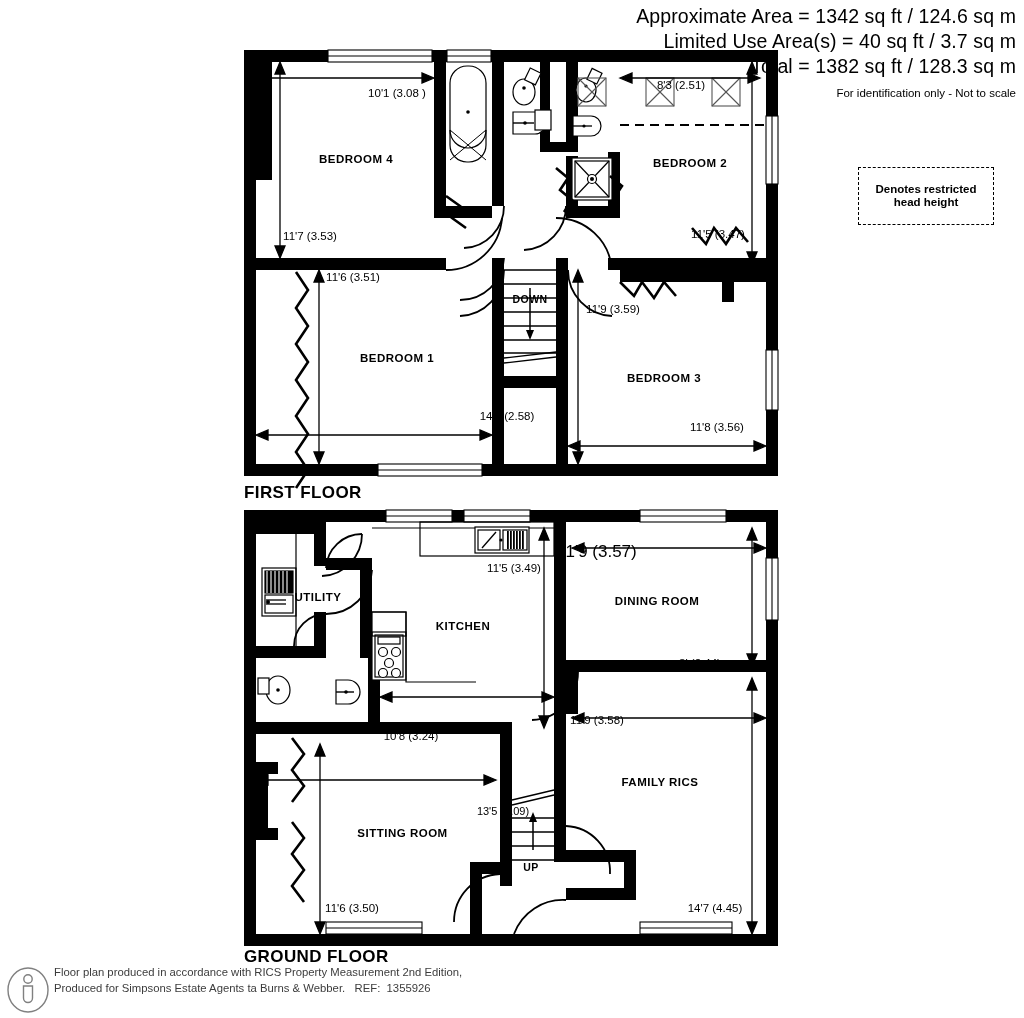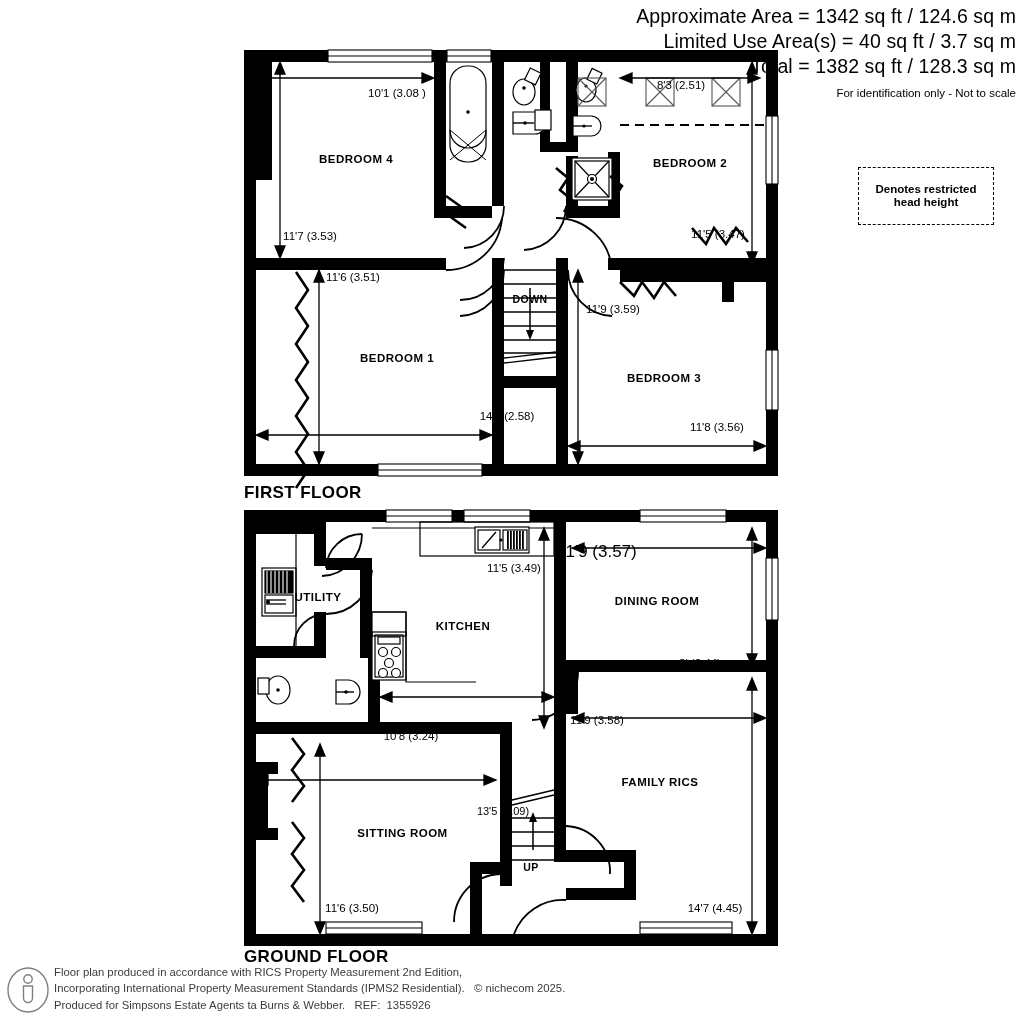--- a/index.html
+++ b/index.html
@@ -447,16 +447,15 @@
 <div class="abs floor-title" style="left:244px;top:947px;">GROUND FLOOR</div>
 
 <div class="abs" id="footer">
   <svg class="ft-icon" viewBox="0 0 44 46">
     <ellipse cx="22" cy="23" rx="20" ry="22" fill="none" stroke="#808080" stroke-width="1.4"></ellipse>
     <circle cx="22" cy="12" r="4.2" fill="none" stroke="#808080" stroke-width="1.4"></circle>
     <path d="M17.5,19 h9 v12 a4.5,4.5 0 0 1 -9,0 Z" fill="none" stroke="#808080" stroke-width="1.4"></path>
   </svg>
   <div class="ft-text">
     <div>Floor plan produced in accordance with RICS Property Measurement 2nd Edition,</div>
-    <div>Incorporating International Property Measurement Standards (IPMS2 Residential).   © nichecom 2025.</div>
     <div>Produced for Simpsons Estate Agents ta Burns &amp; Webber.   REF:  1355926</div>
   </div>
 </div>
 
 </body></html>

